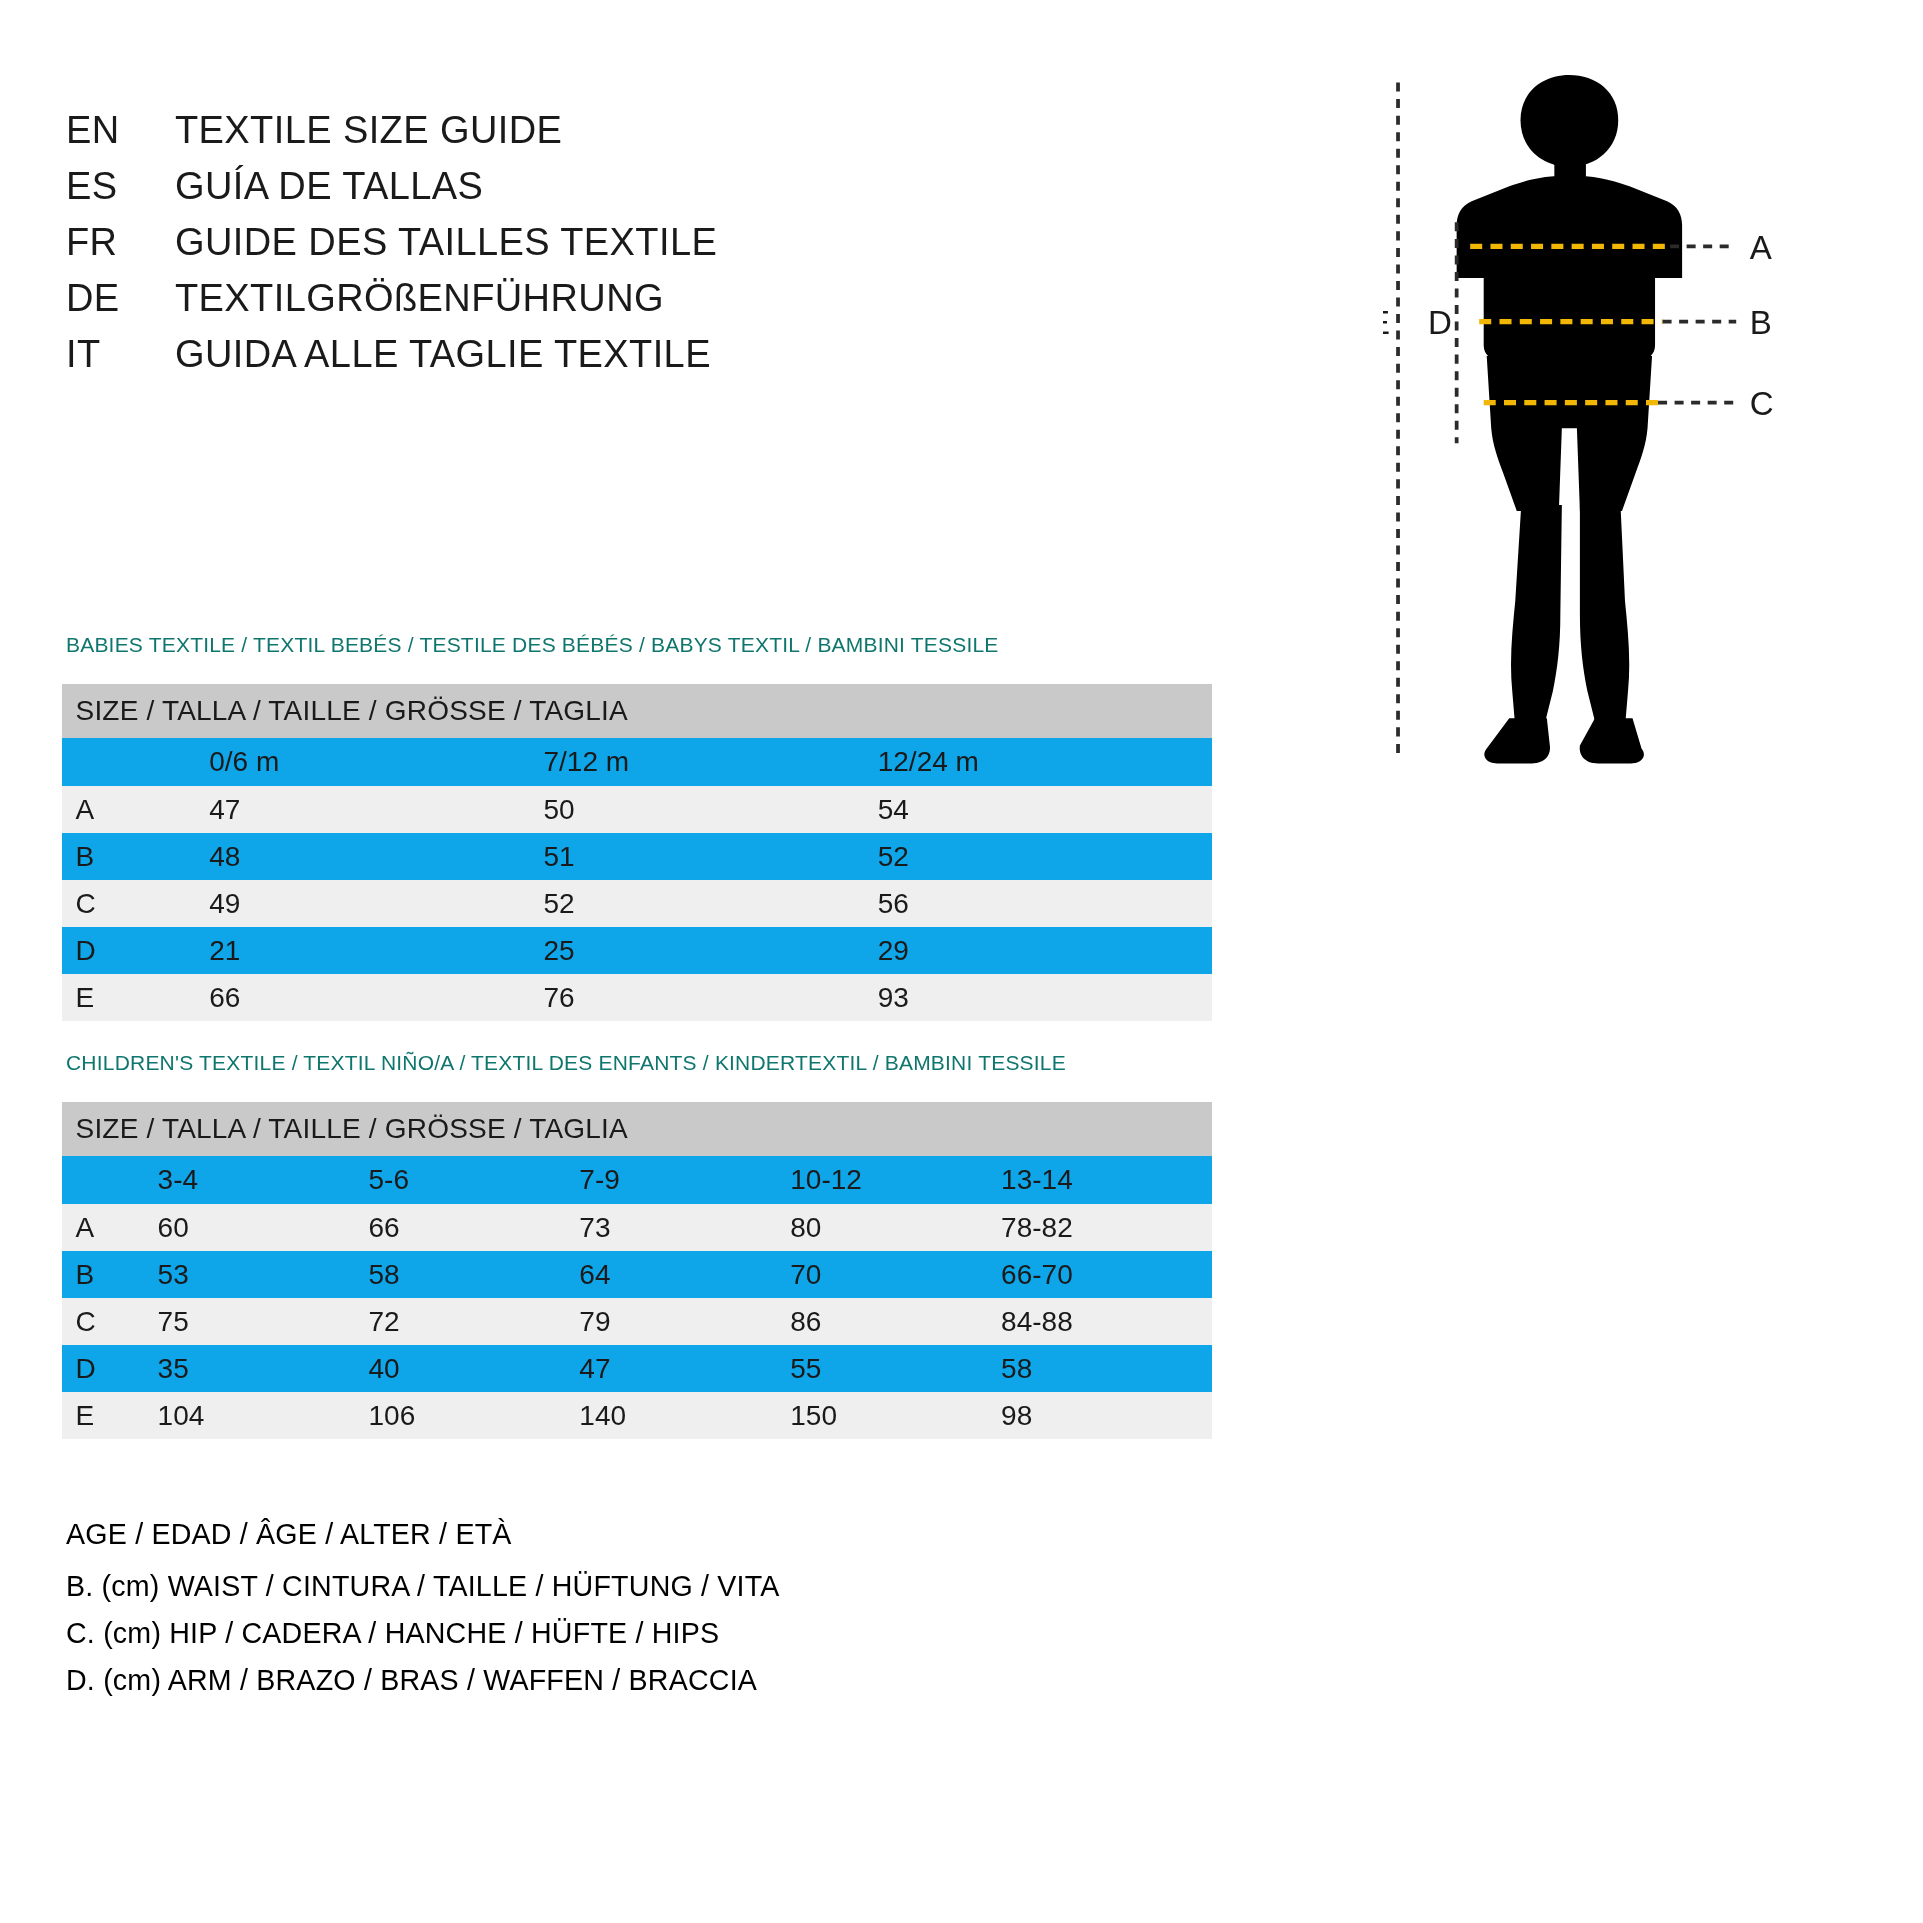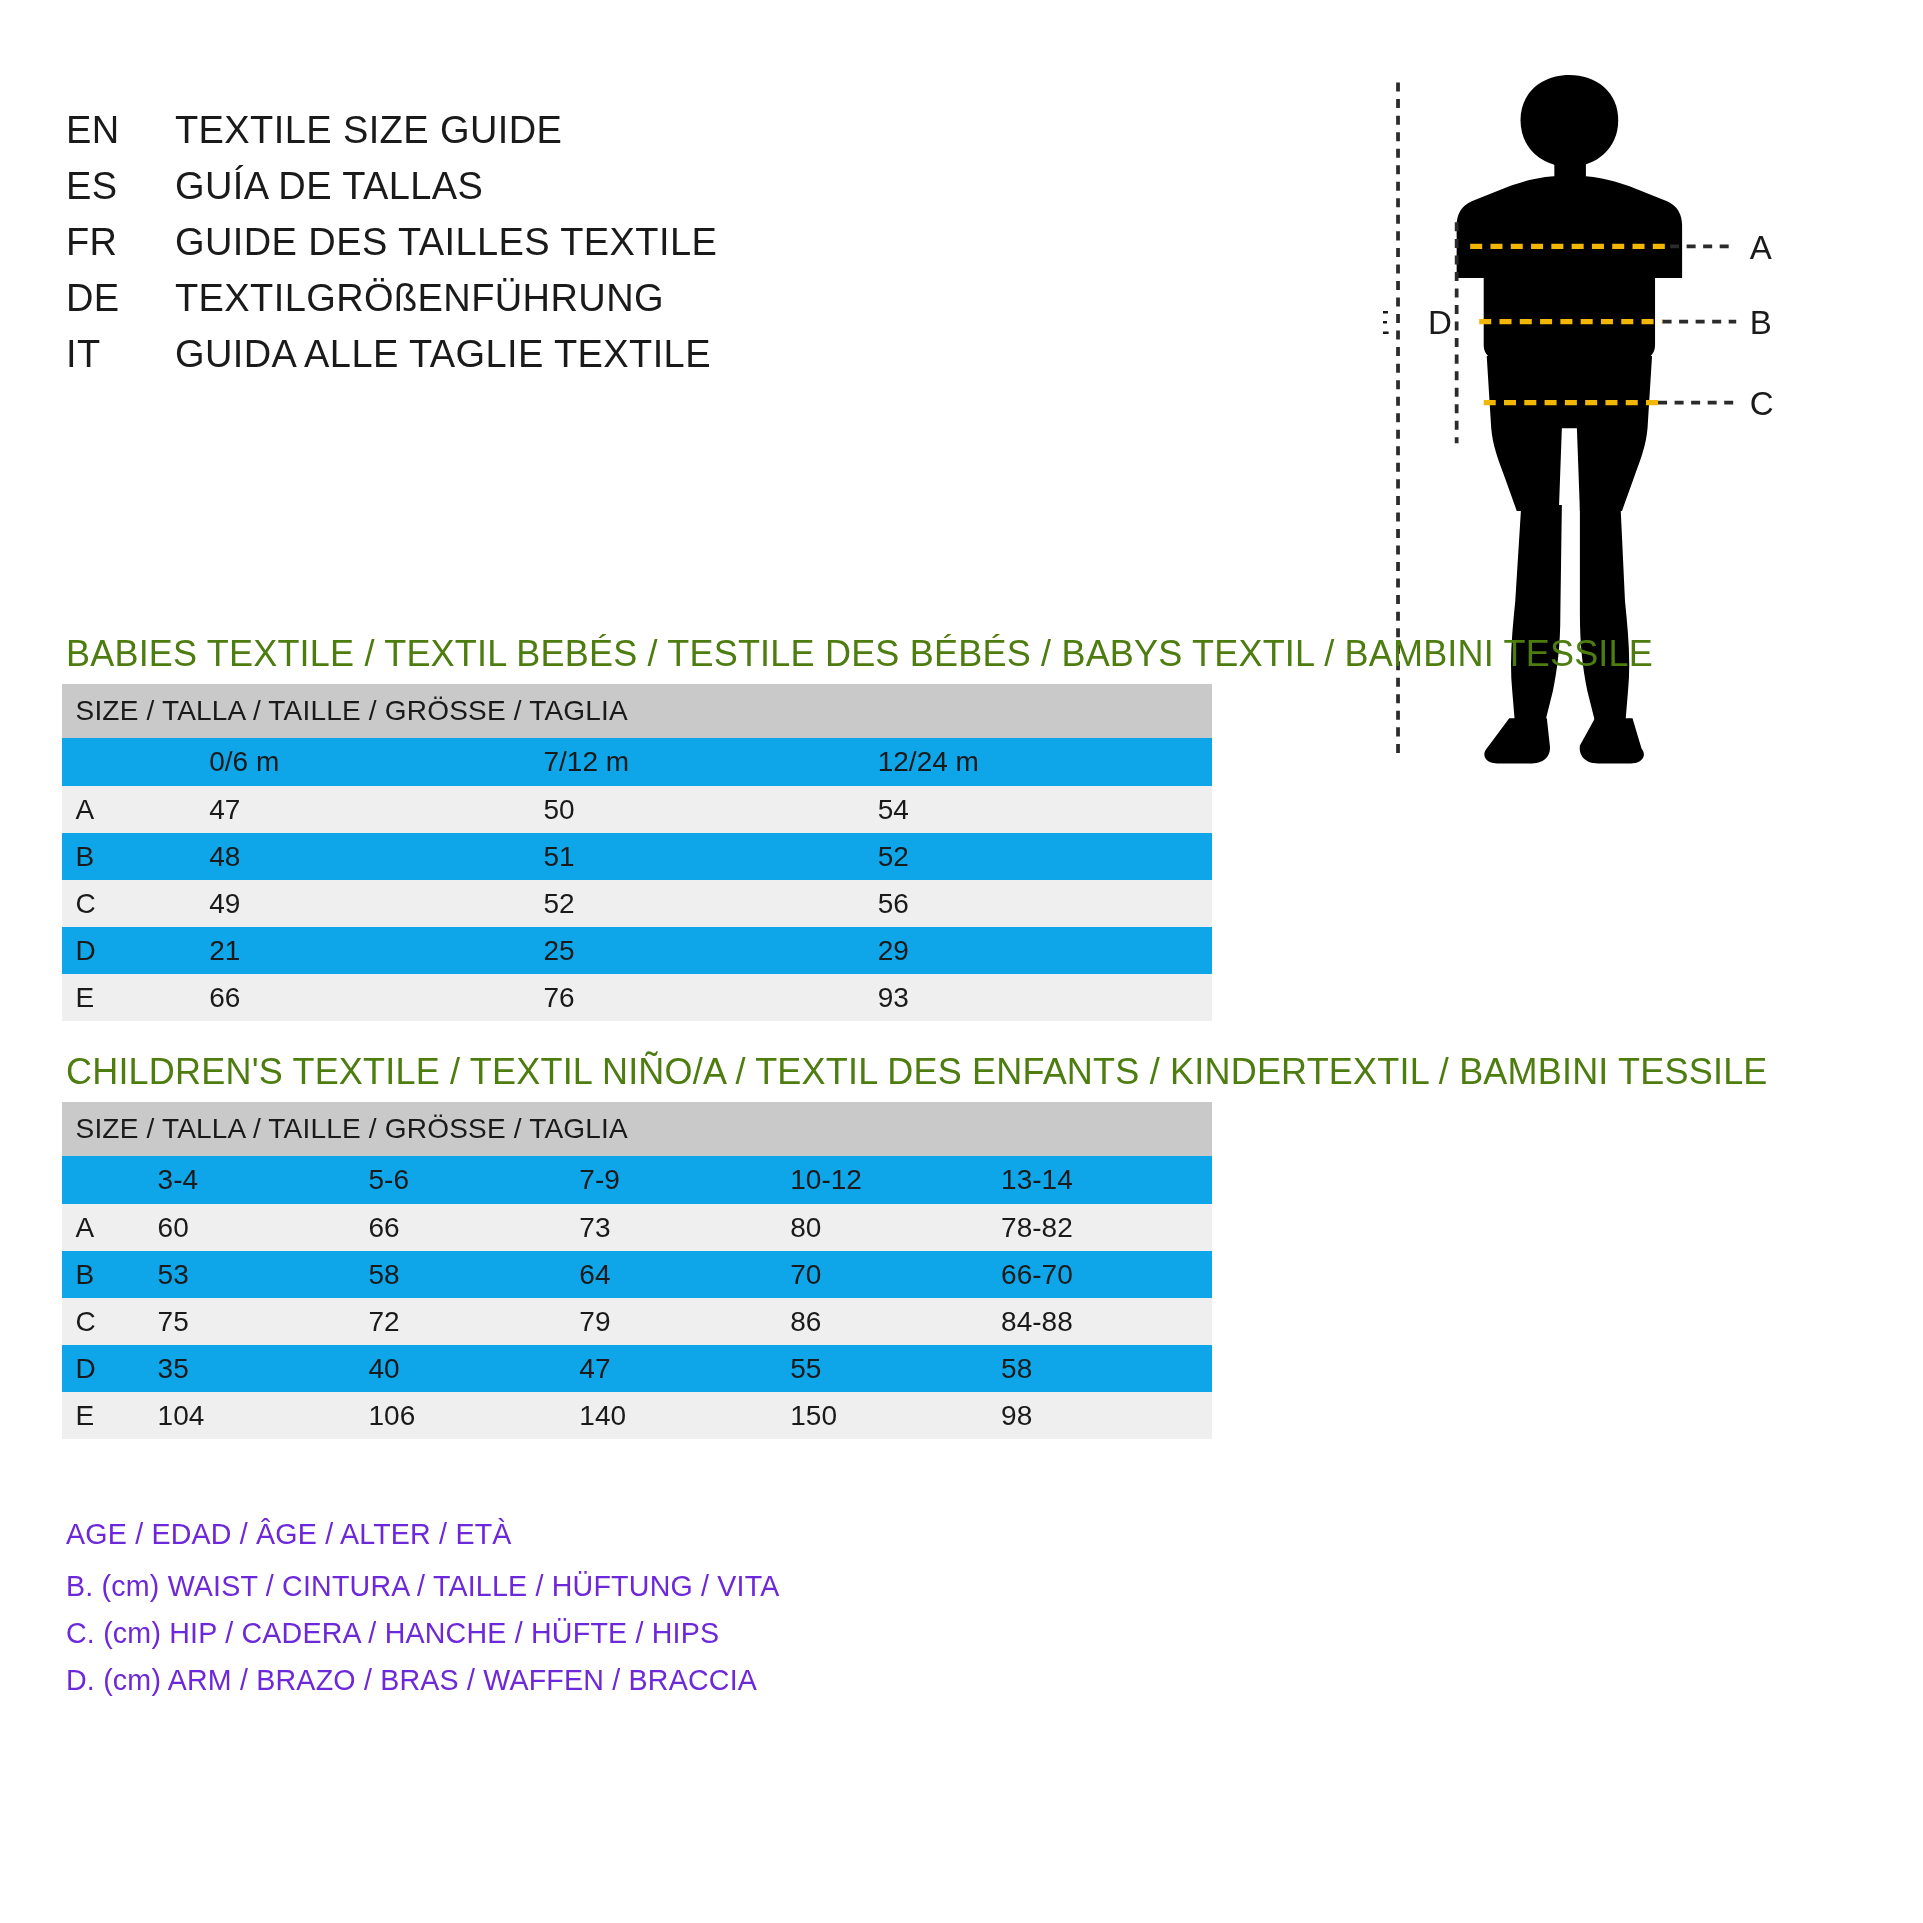--- a/index.html
+++ b/index.html
@@ -53,23 +53,23 @@
     left: 1383px;
     top: 75px;
     width: 496px;
     height: 699px;
   }
   .figure-area svg { display: block; }
 
   
   .section-title {
     position: absolute;
-    font-size: 36px;
+    font-size: 21px;
     letter-spacing: 0.2px;
-    color: #4d7c0f;
+    color: #0f766e;
     white-space: nowrap;
   }
   #babies-title { left: 66px; top: 633px; }
   #children-title { left: 66px; top: 1051px; }
 
   
   .size-table {
     position: absolute;
     border-collapse: collapse;
     font-size: 28px;
@@ -103,21 +103,21 @@
   
   .legend {
     position: absolute;
     left: 66px;
     top: 1518px;
     width: 1653px;
   }
   .legend-row {
     font-size: 28.6px;
     letter-spacing: 0.2px;
-    color: #6d28d9;
+    color: #000000;
     height: 47px;
     white-space: nowrap;
   }
   .legend-row.first { margin-bottom: 4.5px; }
 </style>
 </head>
 <body>
 
 <div class="page">
 

